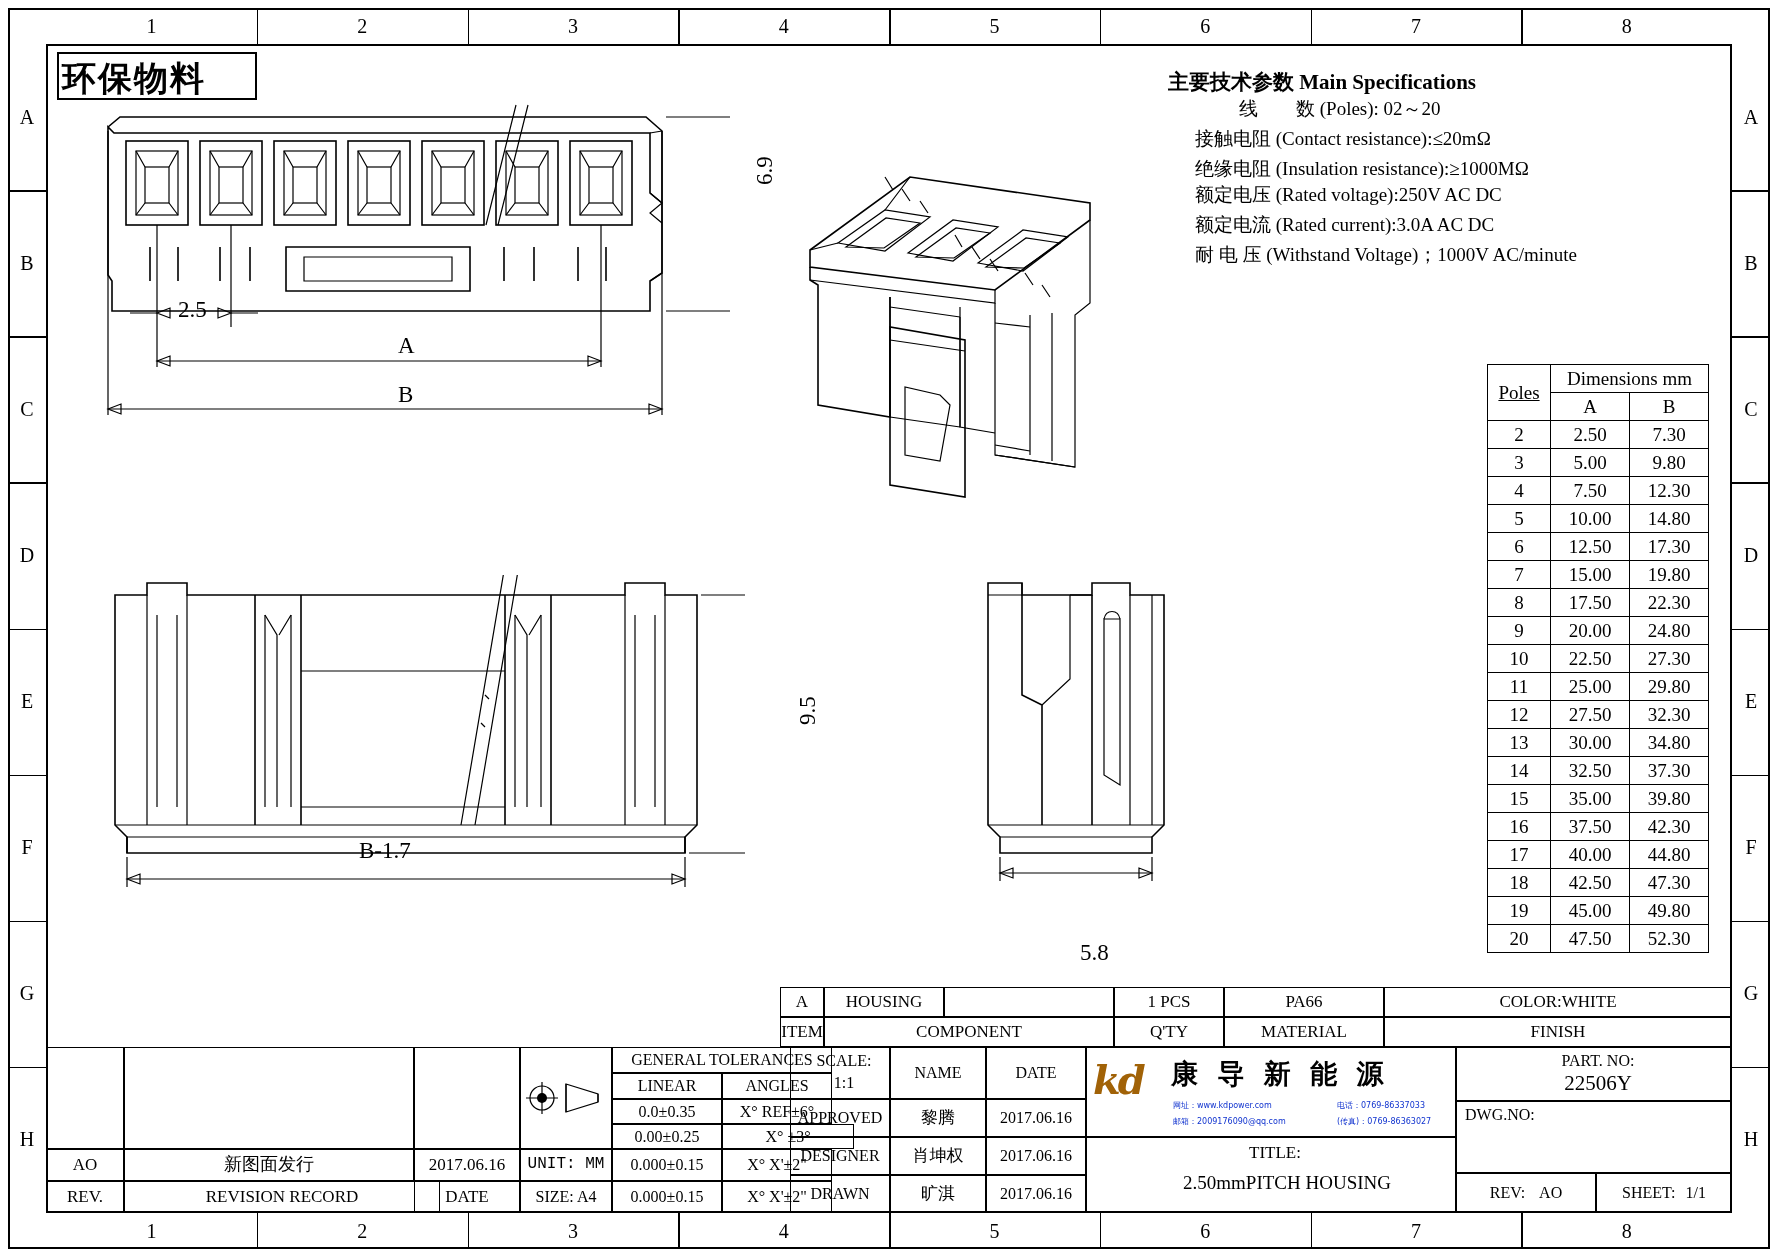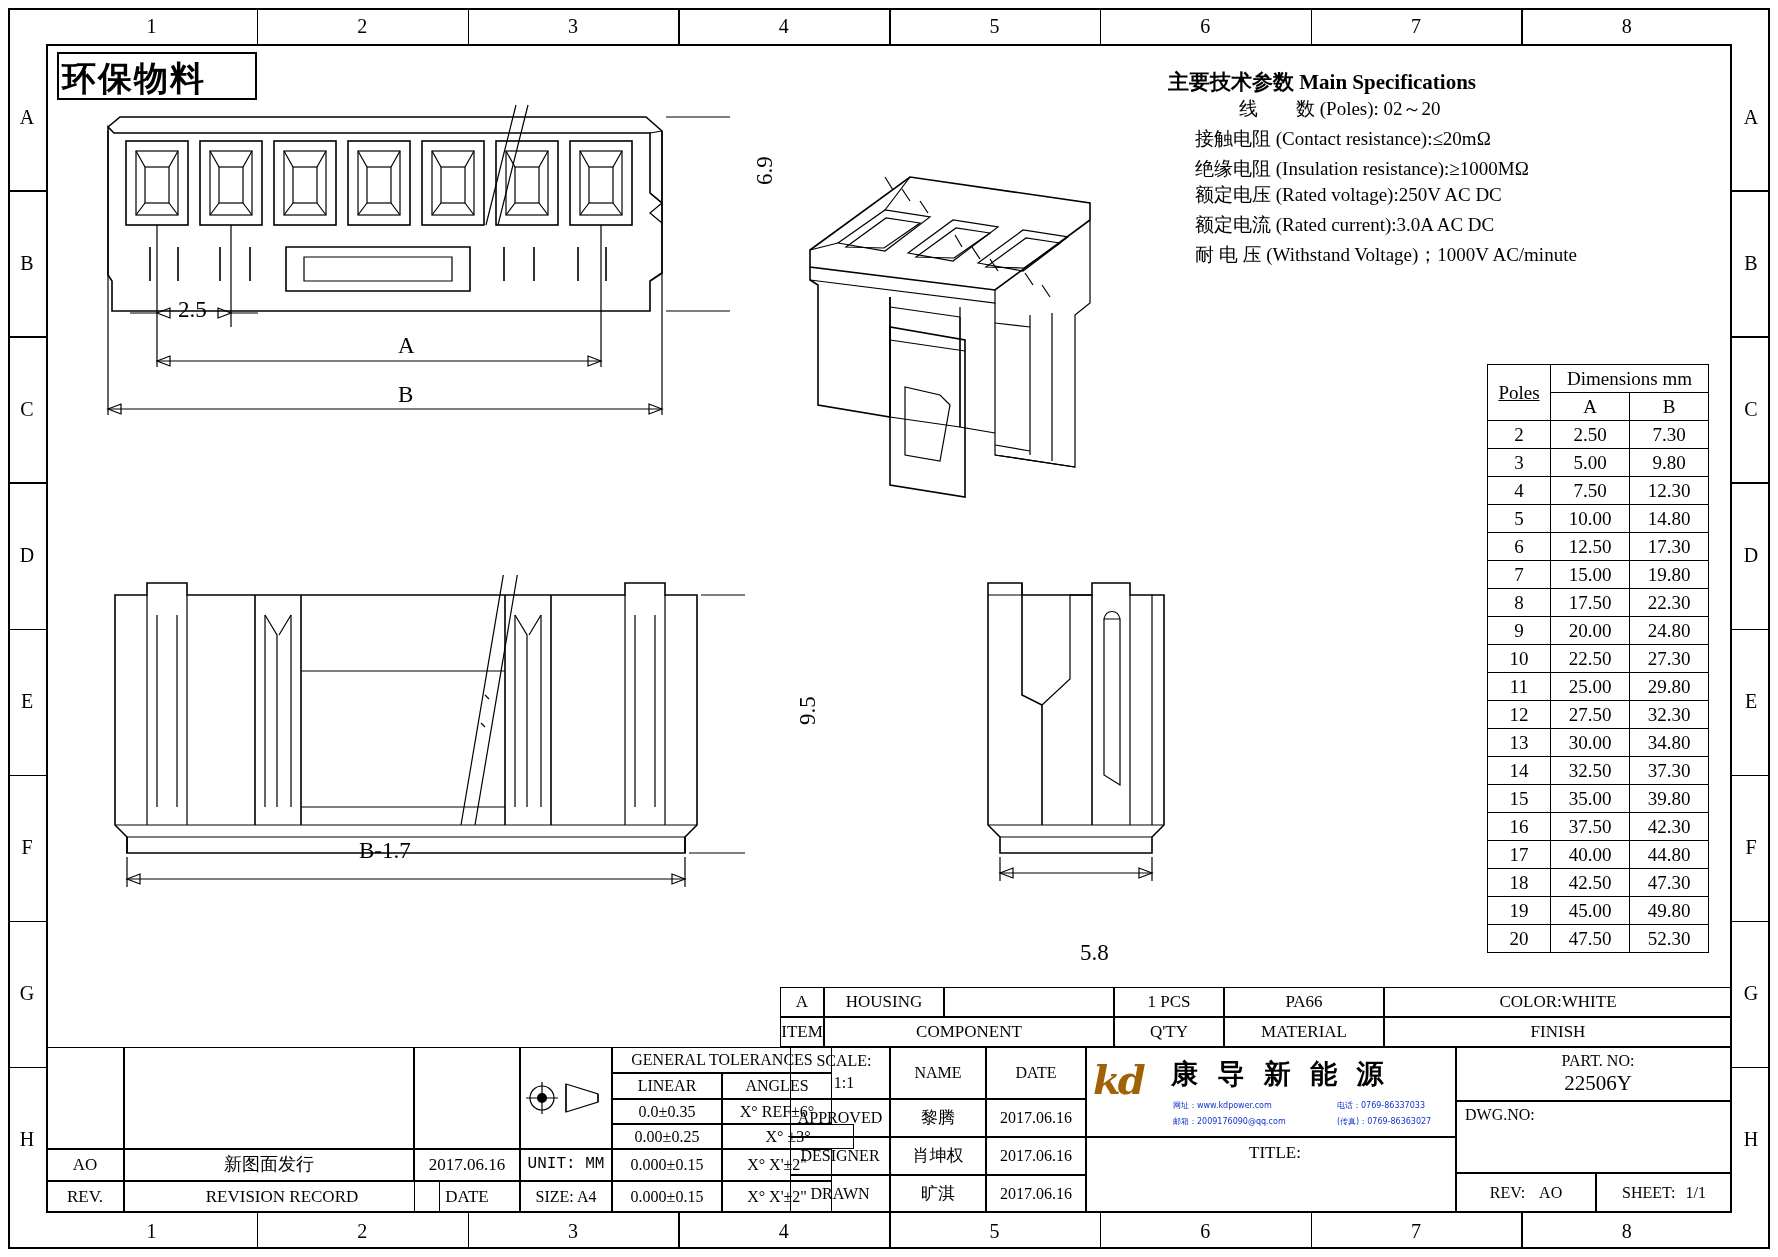--- a/index.html
+++ b/index.html
@@ -491,20 +491,21 @@
     <div class="logo-kd">kd</div>
     <div class="logo-cn">康 导 新 能 源</div>
     <div class="logo-sub" style="left:86px;top:52px;">网址：www.kdpower.com</div>
     <div class="logo-sub" style="left:250px;top:52px;">电话：0769-86337033</div>
     <div class="logo-sub" style="left:86px;top:68px;">邮箱：2009176090@qq.com</div>
     <div class="logo-sub" style="left:250px;top:68px;">(传真)：0769-86363027</div>
   </div>
 
   <div class="tb left" style="left:1086px;top:1137px;width:370px;height:76px;font-size:17px;display:block;padding-top:6px;">
     <span>TITLE:</span>
+    <div style="padding-top:10px;padding-left:24px;font-size:19px;">2.50mmPITCH HOUSING</div>
   </div>
 
   <div class="tb left" style="left:1456px;top:1047px;width:276px;height:54px;font-size:16px;display:block;padding-top:4px;">
     <span>PART. NO:</span>
     <div style="text-align:center;font-size:21px;padding-top:2px;">22506Y</div>
   </div>
   <div class="tb left" style="left:1456px;top:1101px;width:276px;height:72px;font-size:16px;align-items:flex-start;padding-top:4px;">
     <span>DWG.NO:</span>
   </div>
   <div class="tb" style="left:1456px;top:1173px;width:140px;height:40px;font-size:16px;">

